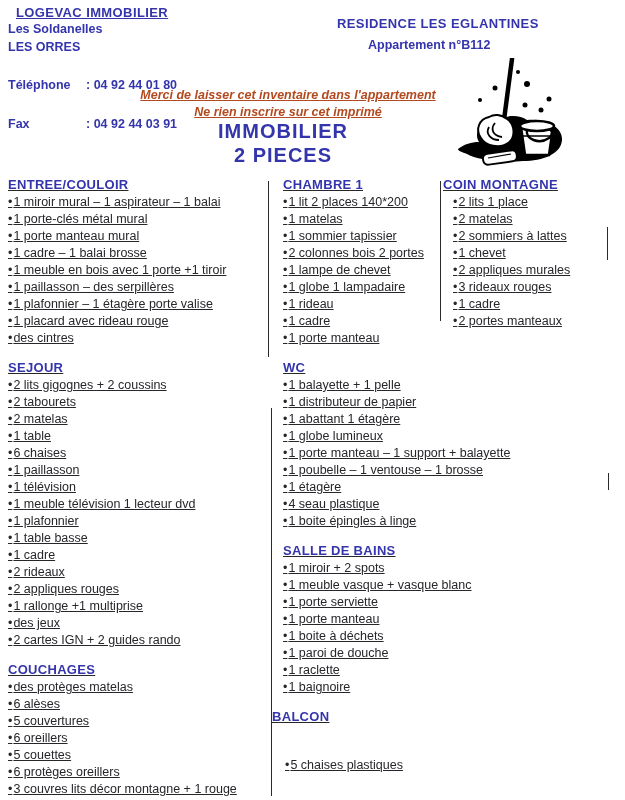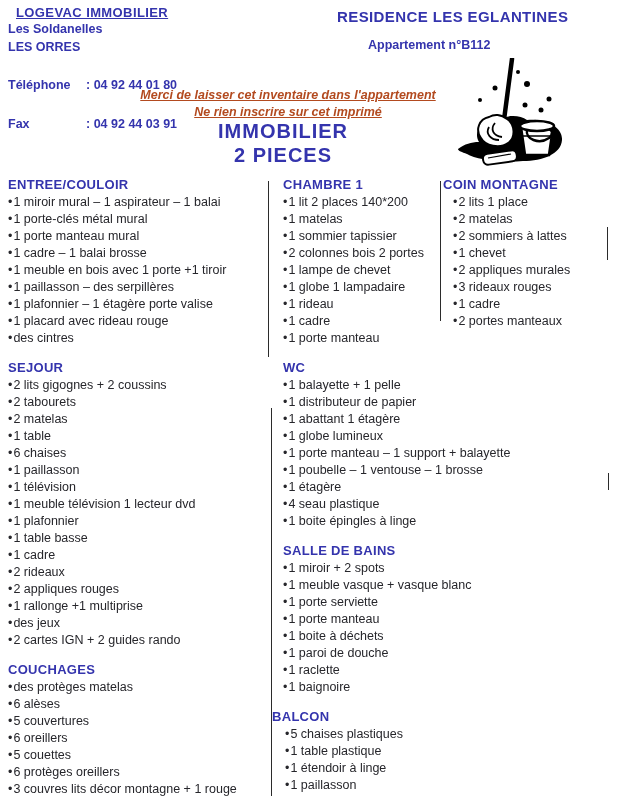--- a/index.html
+++ b/index.html
@@ -15,22 +15,22 @@
   
   .hdr-left{
     position:absolute;left:8px;top:4px;
     font-size:12.5px;font-weight:bold;line-height:17.4px;
     color:var(--heading-blue,#3434ad);
     white-space:nowrap;
   }
   .agency-name{font-size:13px;text-decoration:underline;letter-spacing:.4px;padding-left:8px;}
   .lbl{display:inline-block;width:78px;margin-top:21px;}
   .hdr-res{
-    position:absolute;left:337px;top:8px;
-    font-size:15px;font-weight:bold;letter-spacing:.4px;
+    position:absolute;left:337px;top:16px;
+    font-size:13px;font-weight:bold;letter-spacing:.4px;
     color:var(--heading-blue,#3434ad);white-space:nowrap;
   }
   .hdr-apt{
     position:absolute;left:368px;top:38px;
     font-size:12.5px;font-weight:bold;
     color:var(--heading-blue,#3434ad);white-space:nowrap;
   }
   
   .notices{
     position:absolute;left:10px;top:87px;width:556px;
@@ -47,32 +47,32 @@
     color:var(--heading-blue,#3434ad);
     font-weight:bold;font-size:20px;line-height:24px;letter-spacing:1px;
   }
   
   .clipart{position:absolute;left:455px;top:58px;width:115px;height:118px;}
   
   .col{position:absolute;top:176px;}
   .col1{left:8px;width:256px;}
   .col2{left:283px;width:226px;}
   .col3{left:443px;width:176px;}
-  .section{margin:0 0 12px 0;}
+  .section{margin:0 0 12px 0;text-decoration:underline;}
   .sec-title{
     color:var(--heading-blue,#3434ad);
     font-weight:bold;font-size:13px;line-height:18px;letter-spacing:.3px;
     white-space:nowrap;
   }
   ul.items{list-style:none;margin:0;padding:0;}
   .item{font-size:12.5px;line-height:17px;white-space:nowrap;}
   .bullet{margin-right:1px;}
   .col3 .item{padding-left:10px;}
   .section-balcon .sec-title{margin-left:-11px;}
-  .section-balcon .item{padding-left:2px;}
+  .section-balcon .item{padding-left:2px;margin-top:31px;}
   
   .vline{position:absolute;width:1px;background:#2b2b2b;}
   .v1{left:268px;top:181px;height:176px;}
   .v2{left:271px;top:408px;height:388px;}
   .v3{left:440px;top:181px;height:140px;}
   .v4{left:607px;top:227px;height:33px;}
   .v5{left:608px;top:473px;height:17px;}
 </style>
 </head>
 <body>

